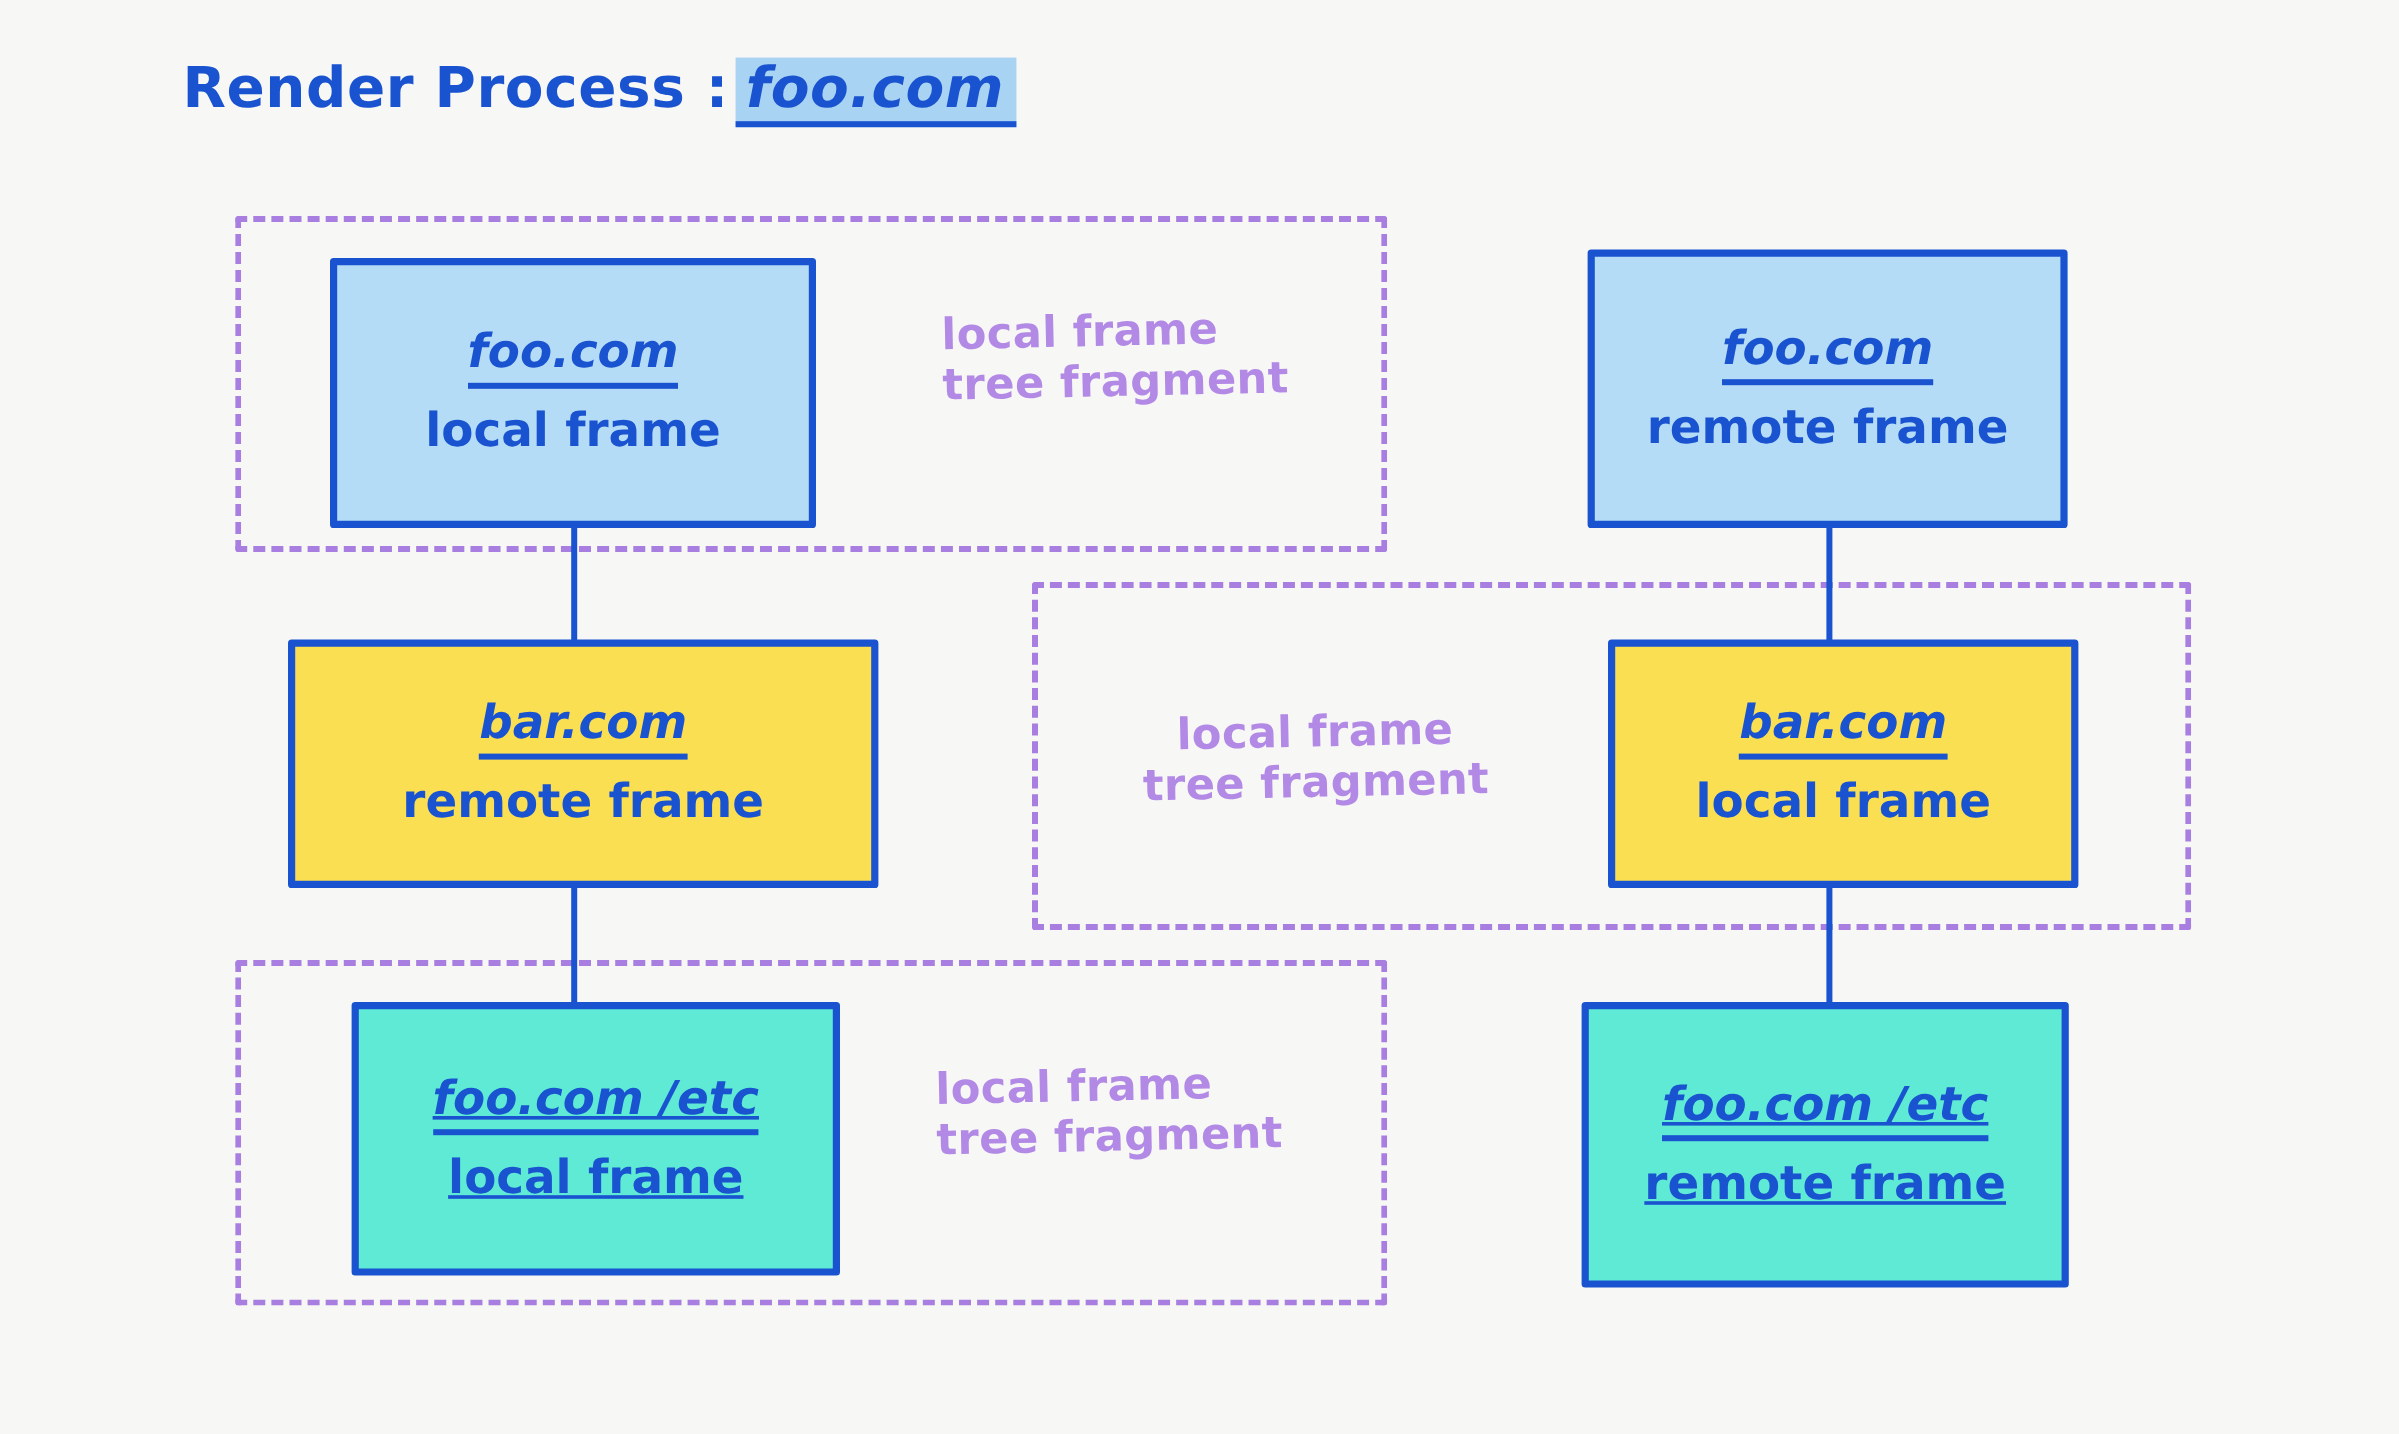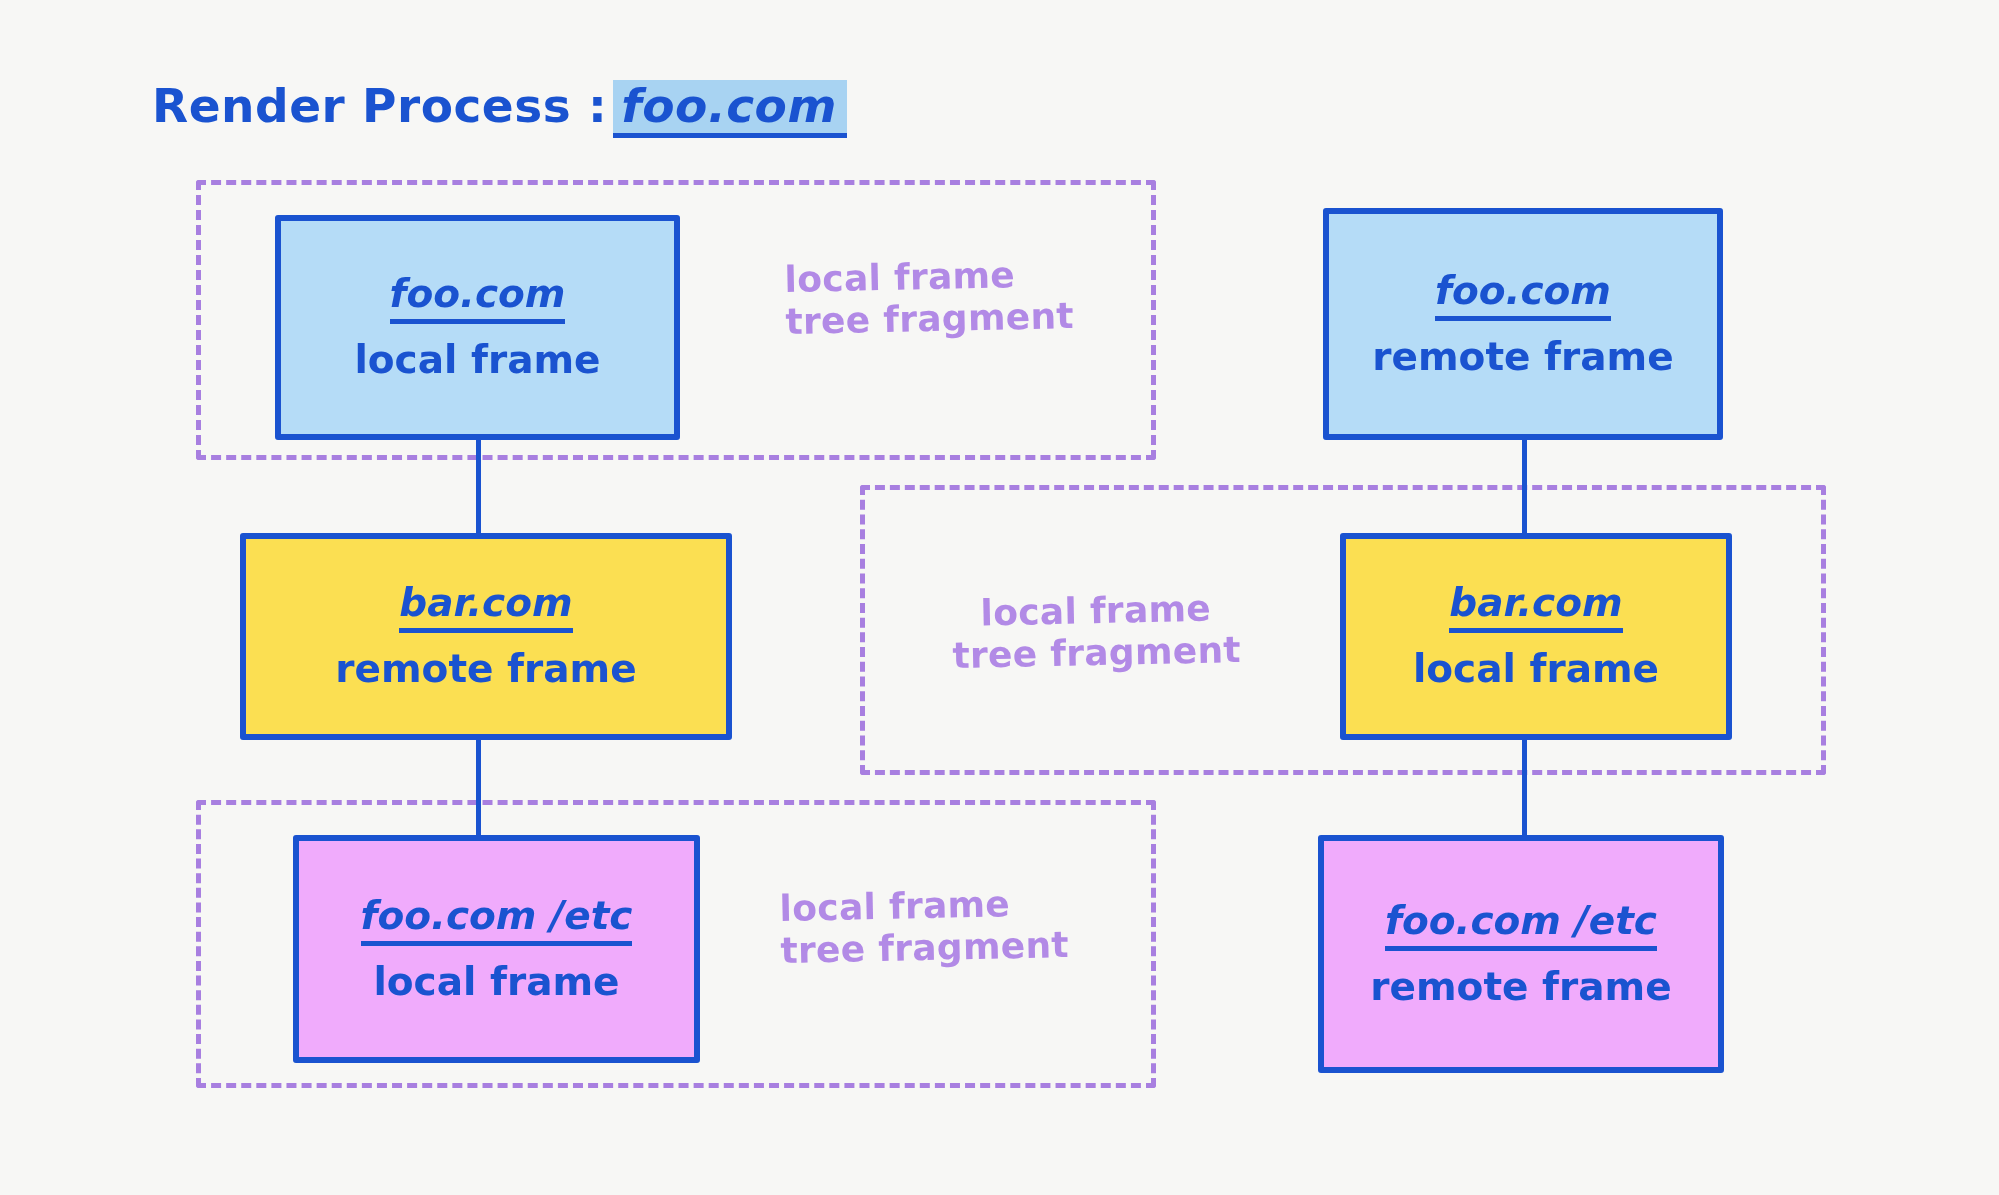--- a/index.html
+++ b/index.html
@@ -70,21 +70,21 @@
     border: 6px solid #1a53d0;
     border-radius: 3px;
     display: flex;
     flex-direction: column;
     align-items: center;
     justify-content: center;
     color: #1a53d0;
     font-family: "DejaVu Sans", sans-serif;
   }
   .frame-box.fill-blue-mid { background: #b5dcf7; }
-  .frame-box.fill-blue-light { background: #f0abfc; }
+  .frame-box.fill-blue-light { background: #5eead4; text-decoration: underline; }
   .frame-box.fill-yellow { background: #fbdf52; }
 
   .frame-url {
     font-size: 39px;
     font-weight: 700;
     font-style: italic;
     border-bottom: 5px solid #1a53d0;
     padding-bottom: 4px;
     line-height: 1.05;
     white-space: nowrap;
@@ -102,21 +102,21 @@
     position: absolute;
     background: #1a53d0;
     width: 5px;
   }
 </style>
 </head>
 <body>
 
 <div id="canvas">
 
-  <div class="heading" style="left:152px; top:80px;">
+  <div class="heading" style="left:152px; top:48px;">
     <span class="label">Render Process :</span><span class="domain hl-blue">foo.com</span>
   </div>
 
 
   <div class="fragment-region" style="left:196px; top:180px; width:960px; height:280px;"></div>
 
   <div class="fragment-region" style="left:860px; top:485px; width:966px; height:290px;"></div>
 
   <div class="fragment-region" style="left:196px; top:800px; width:960px; height:288px;"></div>
 

